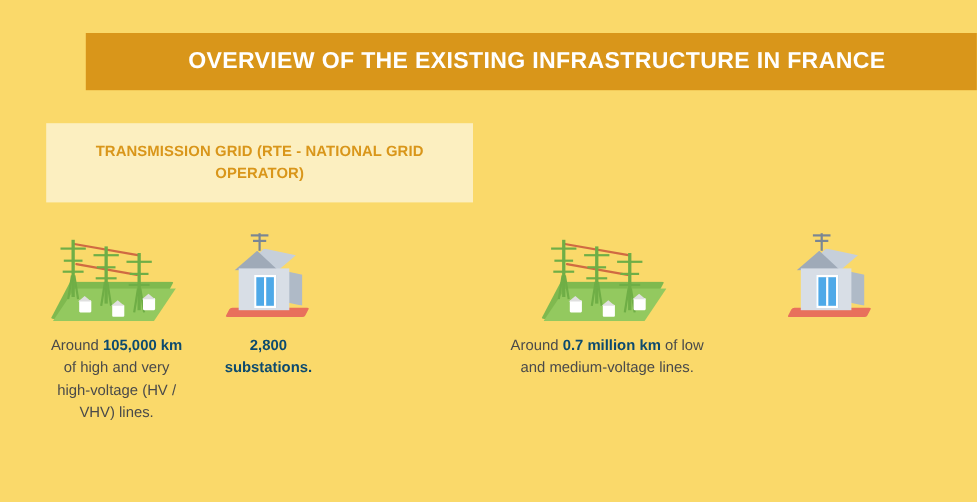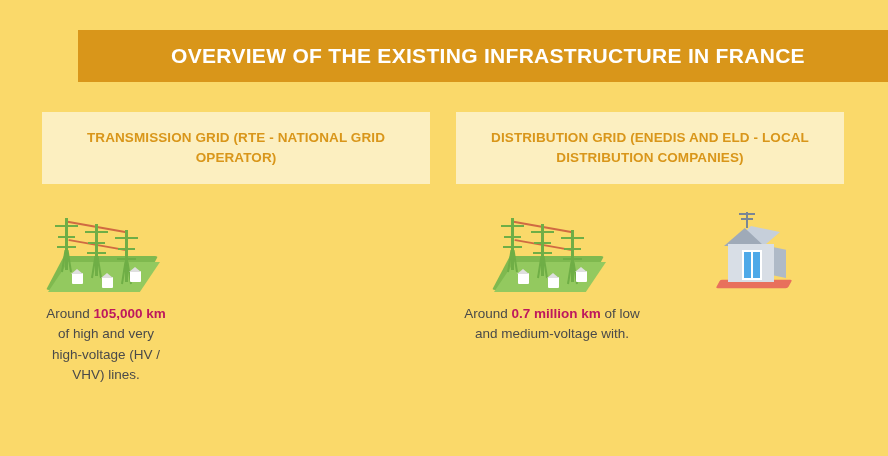--- a/index.html
+++ b/index.html
@@ -88,21 +88,21 @@
     margin-bottom: 10px;
   }
   .item .caption {
     font-size: 13.5px;
     line-height: 1.5;
     color: #4A4A4A;
     text-align: center;
   }
   .item .caption b {
     font-weight: bold;
-    color: #be185d;
+    color: #0c4a6e;
   }
 
   #item-hv-lines   { left: 42px;  top: 206px; width: 128px; }
   #item-substations{ left: 186px; top: 206px; width: 116px; }
   #item-interconnections { left: 306px; top: 206px; width: 128px; }
   #item-lv-lines   { left: 452px; top: 206px; width: 200px; }
   #item-transformers { left: 660px; top: 206px; width: 190px; }
 
   
   .pylons-scene { position: relative; width: 120px; height: 80px; }
@@ -334,23 +334,20 @@
 <body>
 
 <div class="page">
 
   <div class="title-bar">
     <span class="title-text">OVERVIEW OF THE EXISTING INFRASTRUCTURE IN FRANCE</span>
   </div>
 
   <div class="section-header" id="section-header-transmission">
     <span class="section-text">TRANSMISSION GRID (RTE - NATIONAL GRID OPERATOR)</span>
-  </div>
-  <div class="section-header" id="section-header-distribution">
-    <span class="section-text">DISTRIBUTION GRID (ENEDIS AND ELD - LOCAL DISTRIBUTION COMPANIES)</span>
   </div>
 
   <div class="item" id="item-hv-lines">
     <div class="art">
       <div class="pylons-scene">
         <div class="grass2"></div>
         <div class="grass3"></div>
         <div class="wire" style="left:20px; top:12px; width:62px; transform:rotate(10deg);"></div>
         <div class="wire" style="left:22px; top:30px; width:58px; transform:rotate(10deg);"></div>
         <div class="pylon" style="left:10px; top:4px;">
@@ -377,20 +374,36 @@
         <div class="house-mini" style="left:26px; bottom:10px;"></div>
         <div class="house-mini" style="left:56px; bottom:6px;"></div>
         <div class="house-mini" style="left:84px; bottom:12px;"></div>
       </div>
     </div>
     <div class="caption">
       <span>Around </span><b>105,000 km</b><span> of high and very high-voltage (HV / VHV) lines.</span>
     </div>
   </div>
 
+  <div class="item" id="item-substations">
+    <div class="art">
+      <div class="building-scene">
+        <div class="bld-base"></div>
+        <div class="bld-antenna"></div>
+        <div class="bld-roof"></div>
+        <div class="bld-roof2"></div>
+        <div class="bld-body-side"></div>
+        <div class="bld-body"></div>
+        <div class="bld-window"></div>
+      </div>
+    </div>
+    <div class="caption">
+      <b>2,800 substations.</b>
+    </div>
+  </div>
 
 
   <div class="item" id="item-lv-lines">
     <div class="art">
       <div class="pylons-scene">
         <div class="grass2"></div>
         <div class="grass3"></div>
         <div class="wire" style="left:20px; top:12px; width:62px; transform:rotate(10deg);"></div>
         <div class="wire" style="left:22px; top:30px; width:58px; transform:rotate(10deg);"></div>
         <div class="pylon" style="left:10px; top:4px;">
@@ -413,21 +426,21 @@
             <div class="mast"></div>
             <div class="legL"></div>
             <div class="legR"></div>
           </div>
         <div class="house-mini" style="left:26px; bottom:10px;"></div>
         <div class="house-mini" style="left:56px; bottom:6px;"></div>
         <div class="house-mini" style="left:84px; bottom:12px;"></div>
       </div>
     </div>
     <div class="caption">
-      <span>Around </span><b>0.7 million km</b><span> of low and medium-voltage with.</span>
+      <span>Around </span><b>0.7 million km</b><span> of low and medium-voltage lines.</span>
     </div>
   </div>
 
   <div class="item" id="item-transformers">
     <div class="art">
       <div class="building-scene">
         <div class="bld-base"></div>
         <div class="bld-antenna"></div>
         <div class="bld-roof"></div>
         <div class="bld-roof2"></div>

